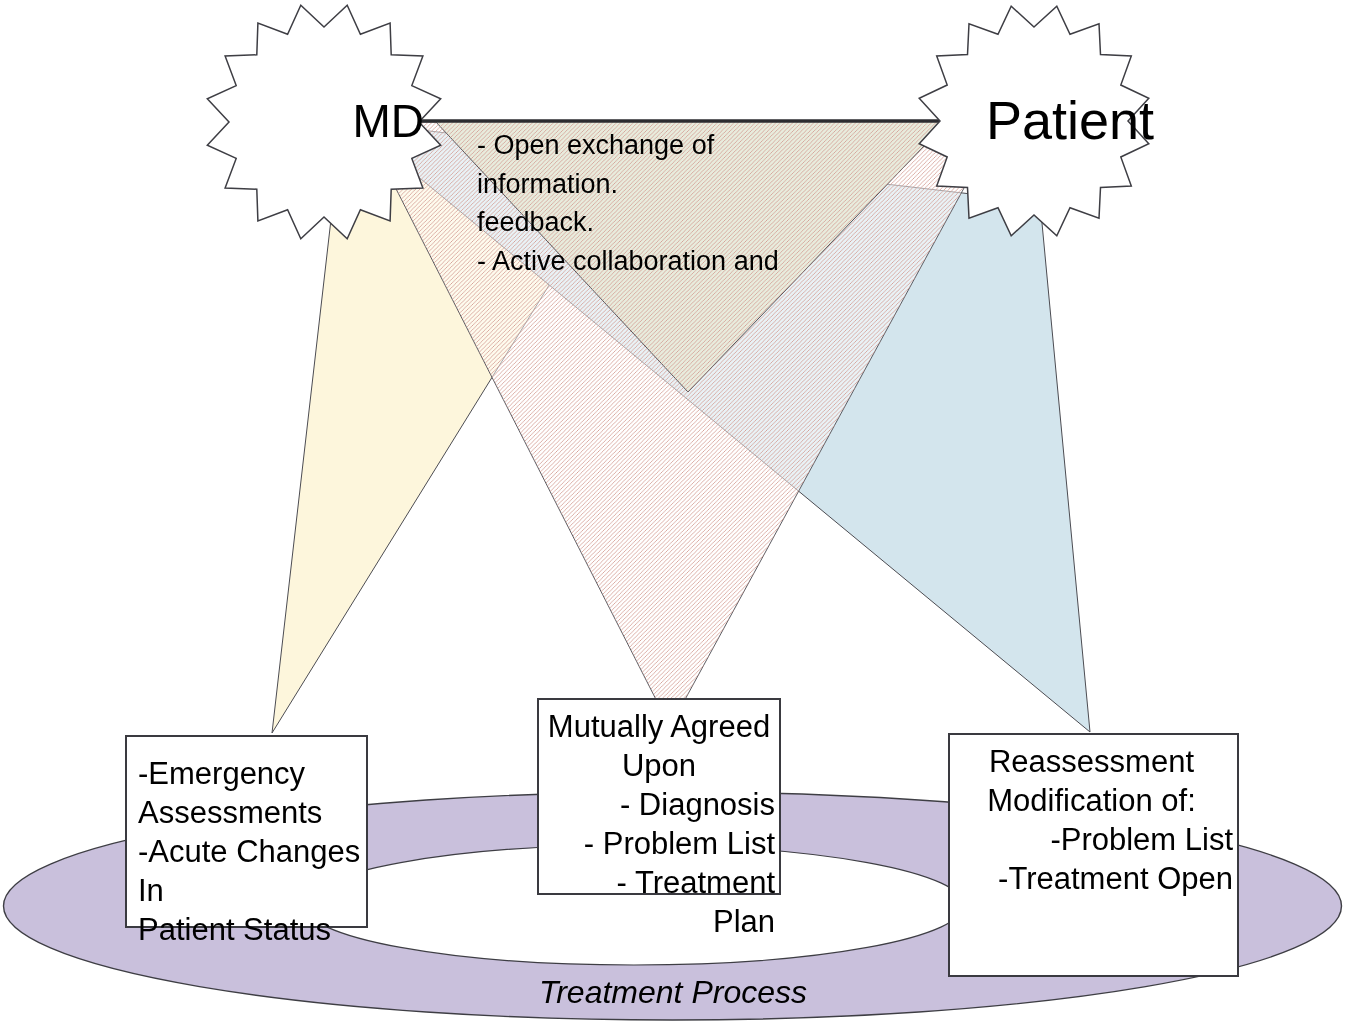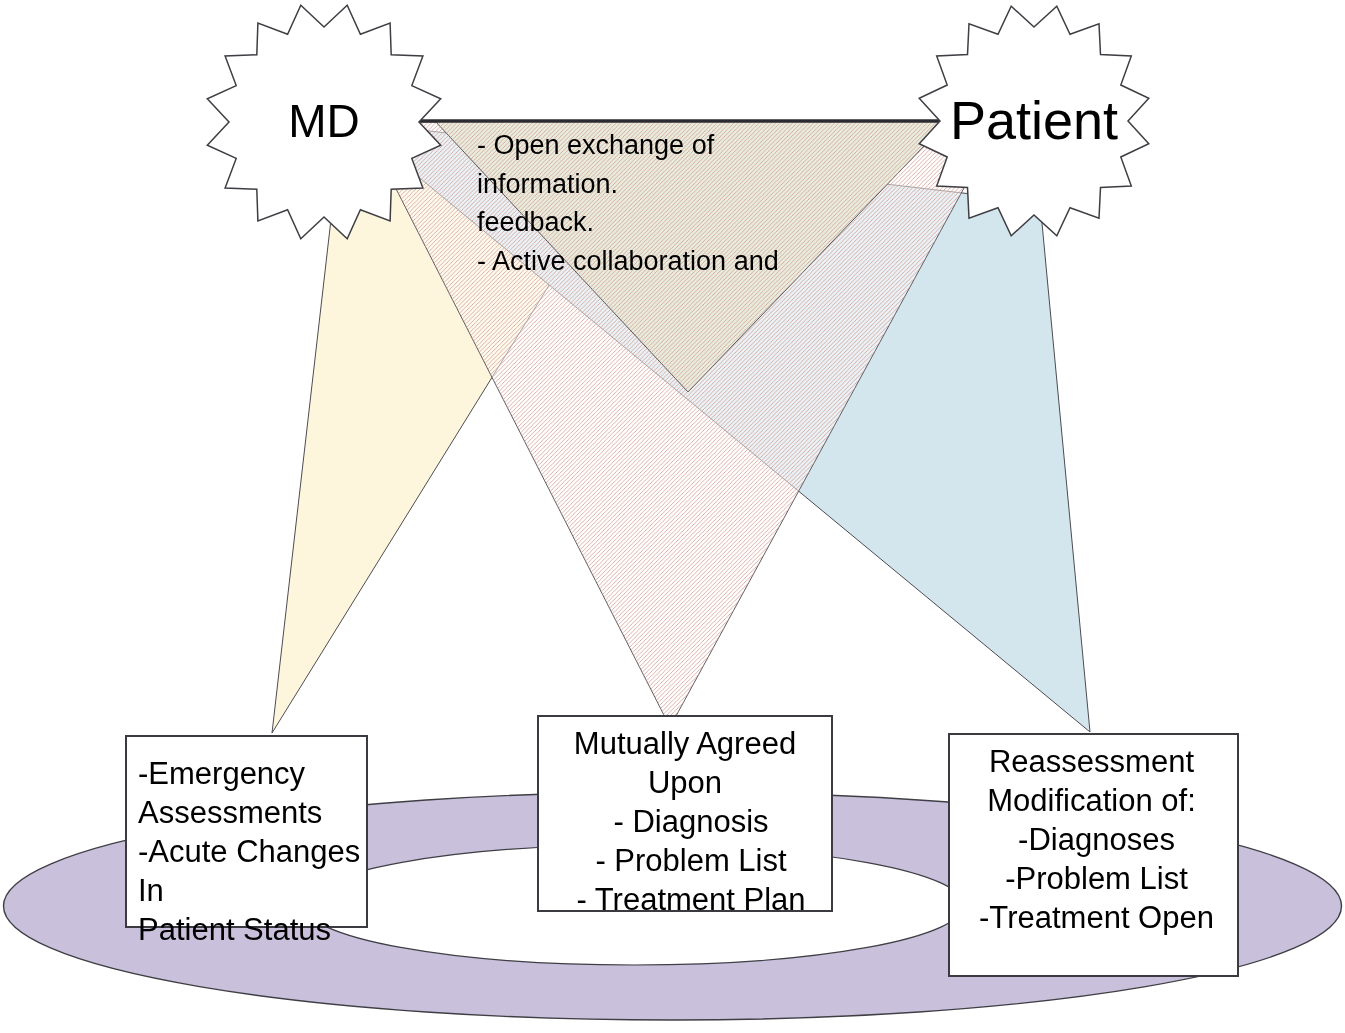--- a/index.html
+++ b/index.html
@@ -3,36 +3,36 @@
 <meta charset="utf-8">
 <style>
   html,body{margin:0;padding:0;background:#ffffff;}
   #stage{
     position:relative;width:1345px;height:1033px;overflow:hidden;
     font-family:"Liberation Sans", sans-serif;color:#000;background:#fff;
   }
   #diagram-svg{position:absolute;left:0;top:0;}
   .abs{position:absolute;}
   .star-label{
-    text-align:center;font-weight:400;letter-spacing:0;
+    text-align:right;font-weight:400;letter-spacing:0;
   }
   #md-label{left:224px;top:96px;width:200px;font-size:46px;line-height:50px;}
   #patient-label{left:914px;top:95px;width:240px;font-size:54px;line-height:50px;}
   #relationship-notes{
     left:477px;top:126px;width:430px;font-size:27px;line-height:38.5px;
   }
   .note-box{
     background:#ffffff;border:2px solid #3a3a40;box-sizing:border-box;
     font-size:31px;line-height:39px;
   }
   #emergency-box{left:125px;top:735px;width:243px;height:193px;padding:17px 4px 0 11px;}
-  #mutual-box{left:537px;top:715px;width:296px;height:197px;padding:7px 4px 0 4px;}
+  #mutual-box{left:537px;top:698px;width:244px;height:197px;padding:7px 4px 0 4px;}
   #reassessment-box{left:948px;top:733px;width:291px;height:244px;padding:7px 4px 0 0;}
   .box-title{text-align:center;}
-  .box-item{text-align:center;padding-left:12px;}
+  .box-item{text-align:right;padding-left:12px;}
   #reassessment-box .box-item{padding-left:10px;}
   #process-label{
     left:472px;top:972px;width:402px;text-align:center;
     font-style:italic;font-size:32px;line-height:40px;
   }
 </style>
 </head>
 <body>
 
 <div id="stage">
@@ -88,19 +88,19 @@
     <div class="box-title">Mutually Agreed</div>
     <div class="box-title">Upon</div>
     <div class="box-item">- Diagnosis</div>
     <div class="box-item">- Problem List</div>
     <div class="box-item">- Treatment Plan</div>
   </div>
 
   <div class="abs note-box" id="reassessment-box">
     <div class="box-title">Reassessment</div>
     <div class="box-title">Modification of:</div>
-    <div class="box-item">-Diagnoses</div>
     <div class="box-item">-Problem List</div>
     <div class="box-item">-Treatment Open</div>
   </div>
 
+  <div class="abs" id="process-label">Treatment Process</div>
 
 </div>
 
 </body></html>

